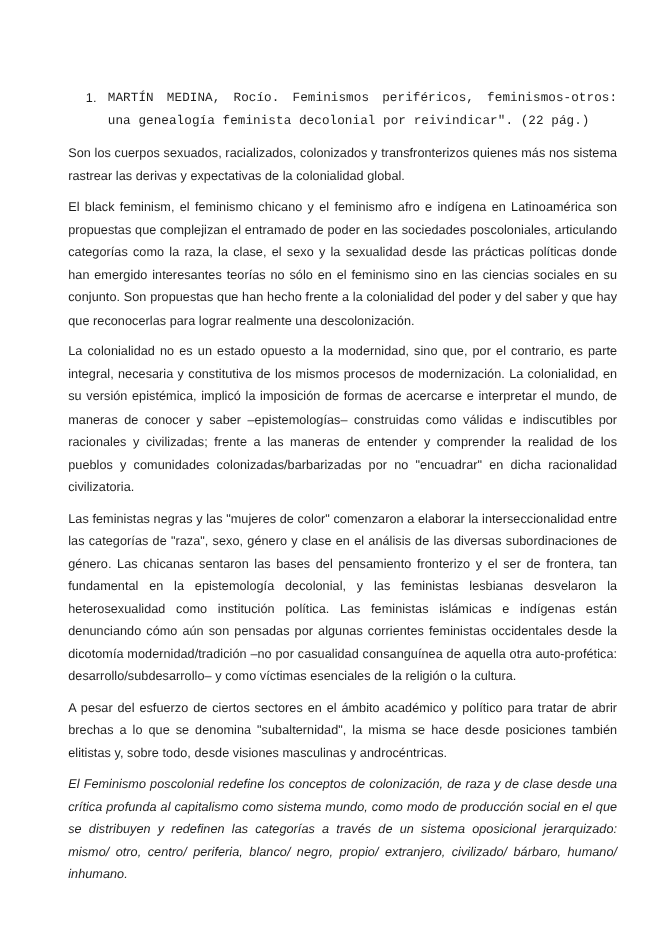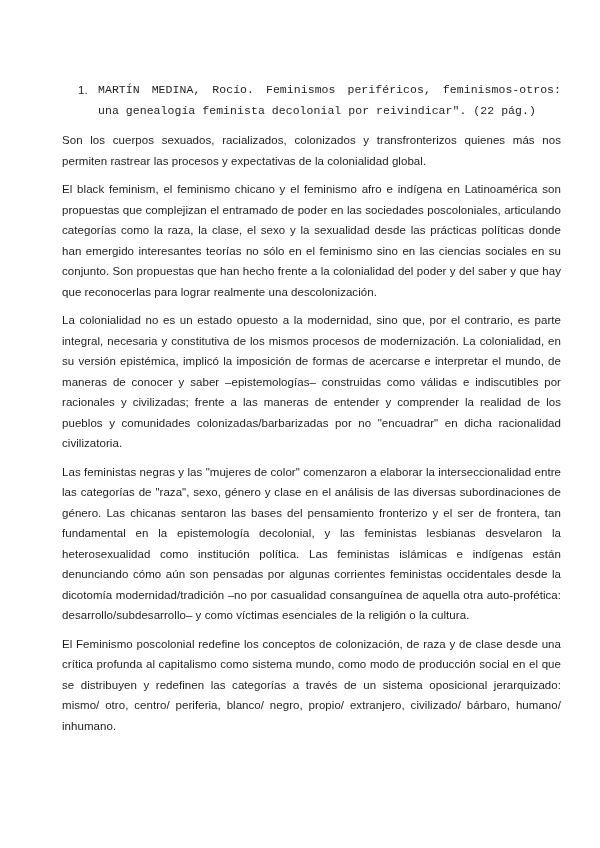--- a/index.html
+++ b/index.html
@@ -36,36 +36,38 @@
   .ref-text {
     flex: 1 1 auto;
     text-align: justify;
     font-family: Liberation Mono, monospace;
   }
   p.body-para {
     margin: 0 0 8px 0;
   }
   p.body-para:last-child {
     margin-bottom: 4px;
+    font-style: italic;
   }
 </style>
 </head>
 <body>
 
 <div class="page">
 
   <div class="reference">
     <span class="ref-num">1.</span>
     <span class="ref-text">MARTÍN MEDINA, Rocío. Feminismos periféricos, feminismos-otros: una genealogía feminista decolonial por reivindicar". (22 pág.)</span>
   </div>
 
-  <p class="body-para">Son los cuerpos sexuados, racializados, colonizados y transfronterizos quienes más nos permiten rastrear las procesos y expectativas de la colonialidad global.</p>
+  <p class="body-para">Son los cuerpos sexuados, racializados, colonizados y transfronterizos quienes más nos sistema rastrear las derivas y expectativas de la colonialidad global.</p>
 
   <p class="body-para">El black feminism, el feminismo chicano y el feminismo afro e indígena en Latinoamérica son propuestas que complejizan el entramado de poder en las sociedades poscoloniales, articulando categorías como la raza, la clase, el sexo y la sexualidad desde las prácticas políticas donde han emergido interesantes teorías no sólo en el feminismo sino en las ciencias sociales en su conjunto. Son propuestas que han hecho frente a la colonialidad del poder y del saber y que hay que reconocerlas para lograr realmente una descolonización.</p>
 
   <p class="body-para">La colonialidad no es un estado opuesto a la modernidad, sino que, por el contrario, es parte integral, necesaria y constitutiva de los mismos procesos de modernización. La colonialidad, en su versión epistémica, implicó la imposición de formas de acercarse e interpretar el mundo, de maneras de conocer y saber –epistemologías– construidas como válidas e indiscutibles por racionales y civilizadas; frente a las maneras de entender y comprender la realidad de los pueblos y comunidades colonizadas/barbarizadas por no "encuadrar" en dicha racionalidad civilizatoria.</p>
 
   <p class="body-para">Las feministas negras y las "mujeres de color" comenzaron a elaborar la interseccionalidad entre las categorías de "raza", sexo, género y clase en el análisis de las diversas subordinaciones de género. Las chicanas sentaron las bases del pensamiento fronterizo y el ser de frontera, tan fundamental en la epistemología decolonial, y las feministas lesbianas desvelaron la heterosexualidad como institución política. Las feministas islámicas e indígenas están denunciando cómo aún son pensadas por algunas corrientes feministas occidentales desde la dicotomía modernidad/tradición –no por casualidad consanguínea de aquella otra auto-profética: desarrollo/subdesarrollo– y como víctimas esenciales de la religión o la cultura.</p>
 
+  <p class="body-para">A pesar del esfuerzo de ciertos sectores en el ámbito académico y político para tratar de abrir brechas a lo que se denomina "subalternidad", la misma se hace desde posiciones también elitistas y, sobre todo, desde visiones masculinas y androcéntricas.</p>
 
   <p class="body-para">El Feminismo poscolonial redefine los conceptos de colonización, de raza y de clase desde una crítica profunda al capitalismo como sistema mundo, como modo de producción social en el que se distribuyen y redefinen las categorías a través de un sistema oposicional jerarquizado: mismo/ otro, centro/ periferia, blanco/ negro, propio/ extranjero, civilizado/ bárbaro, humano/ inhumano.</p>
 
 </div>
 
 </body></html>

